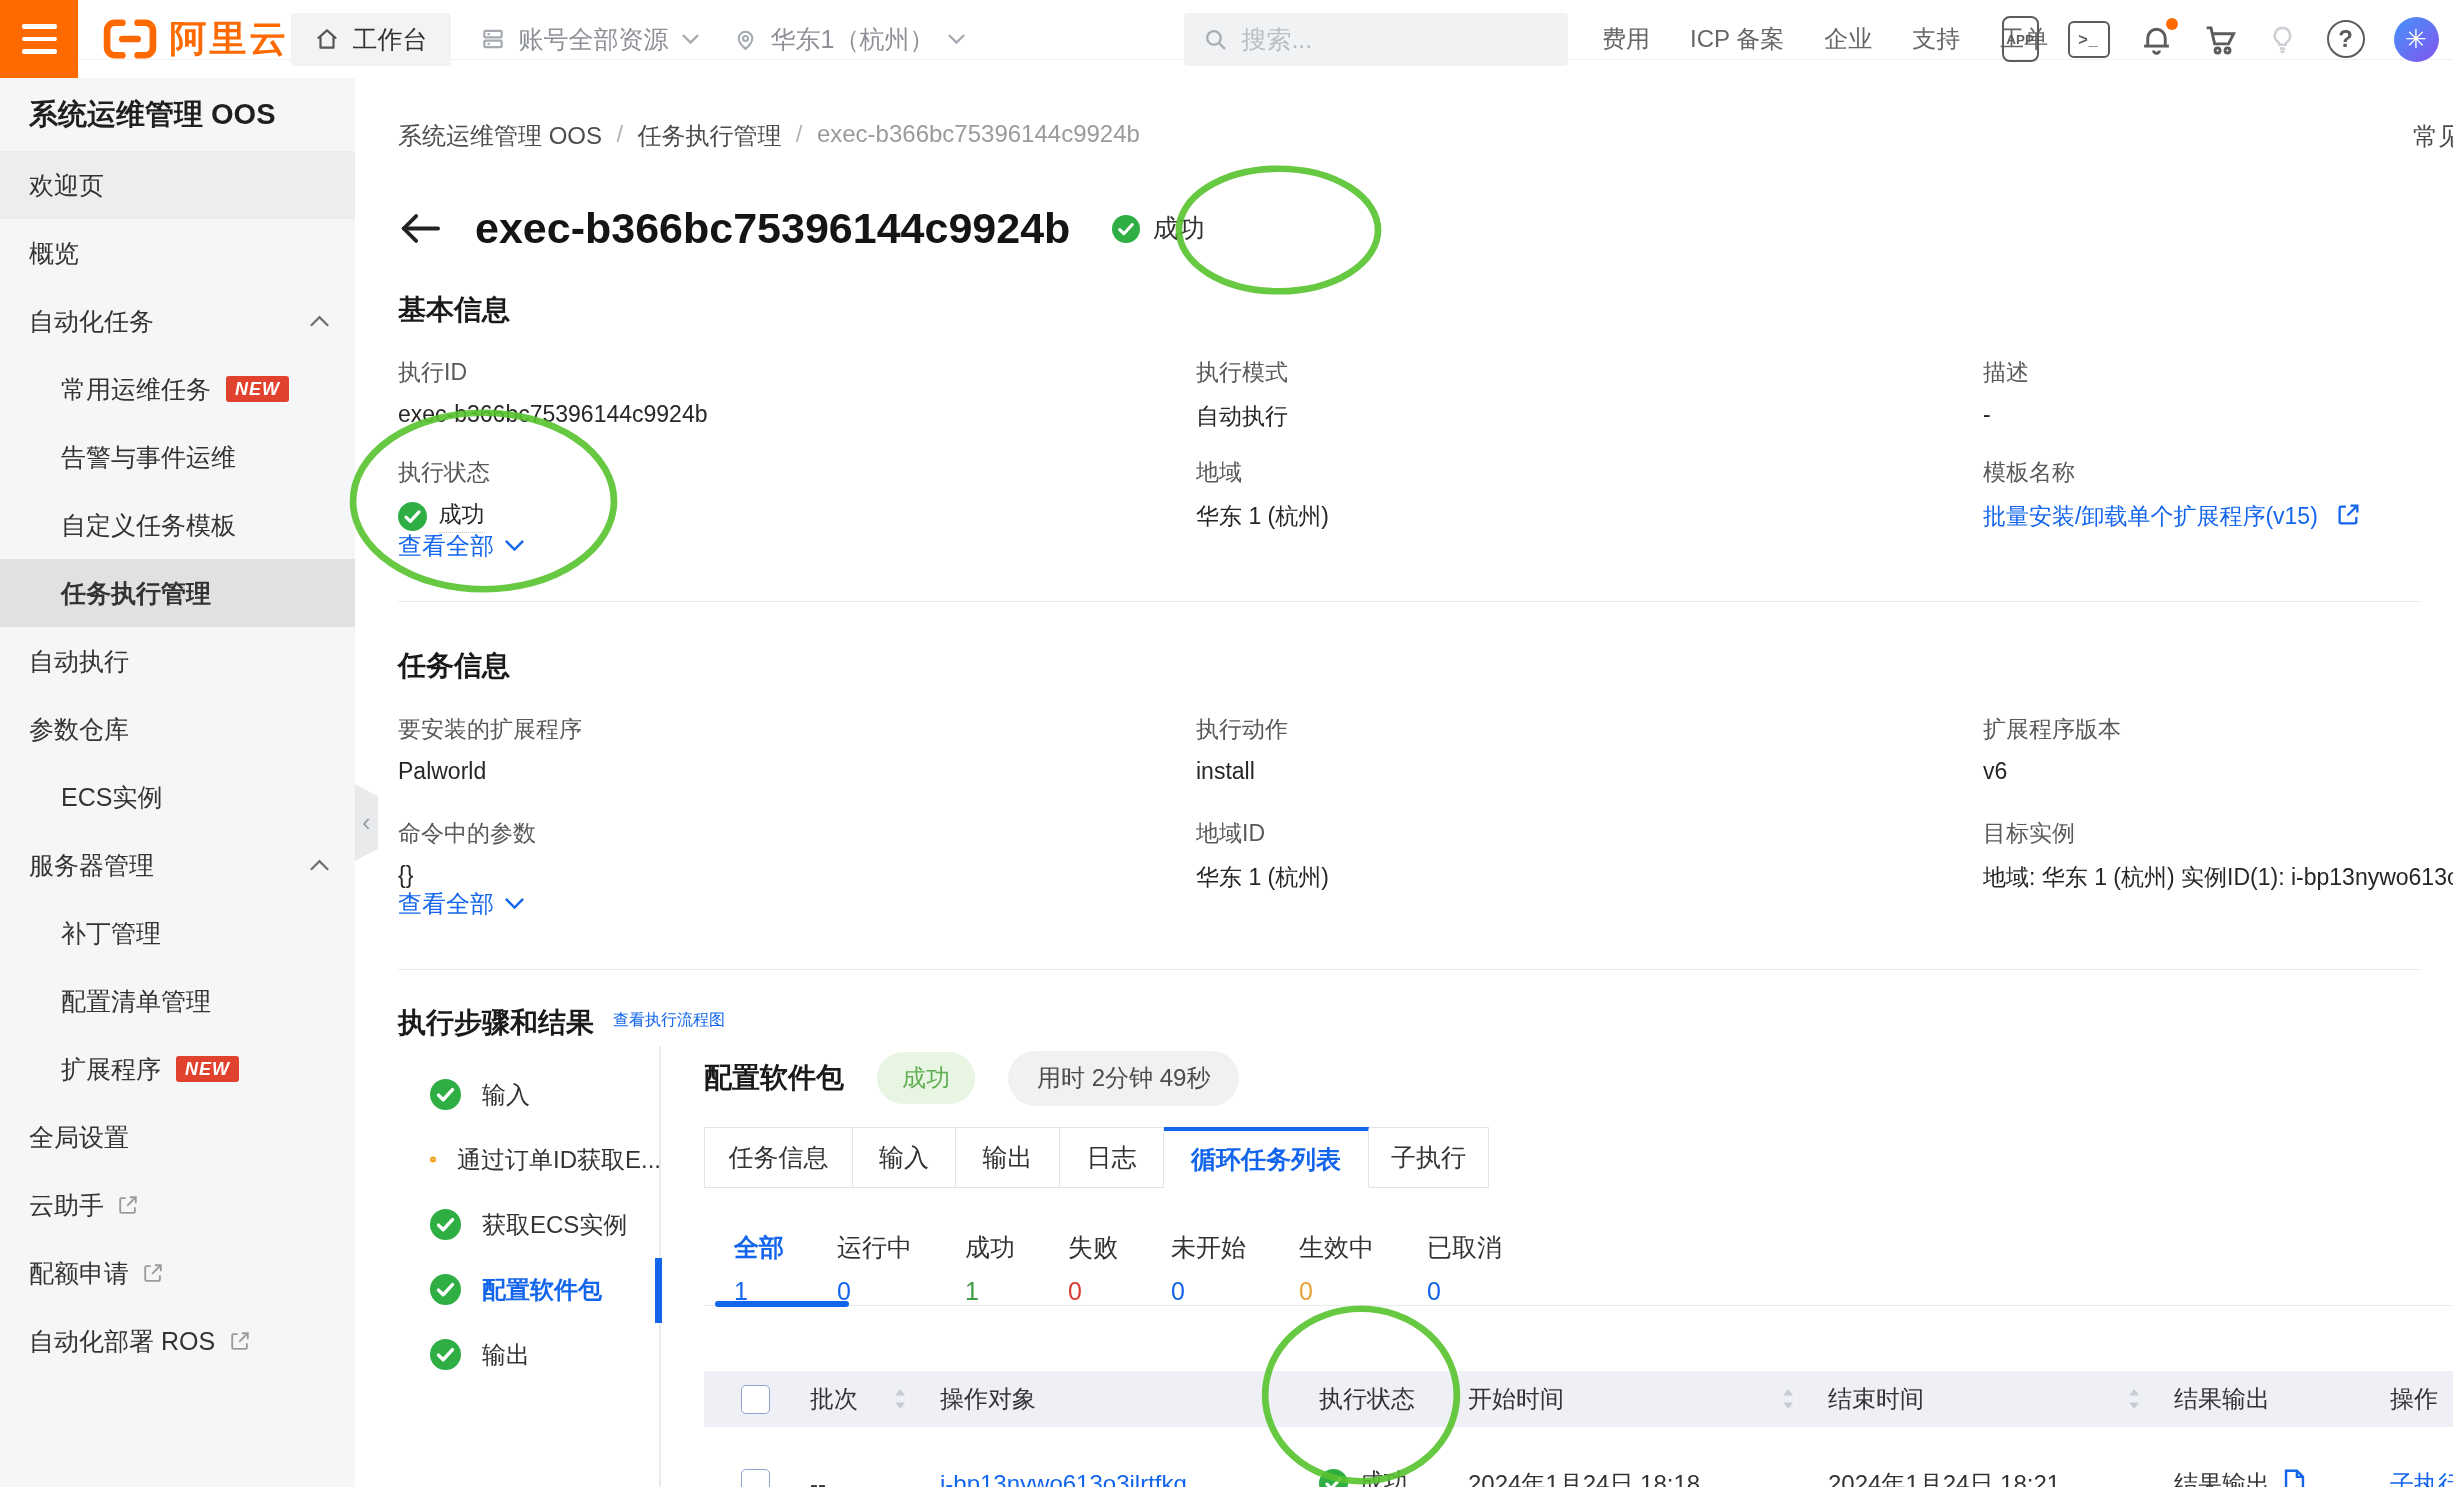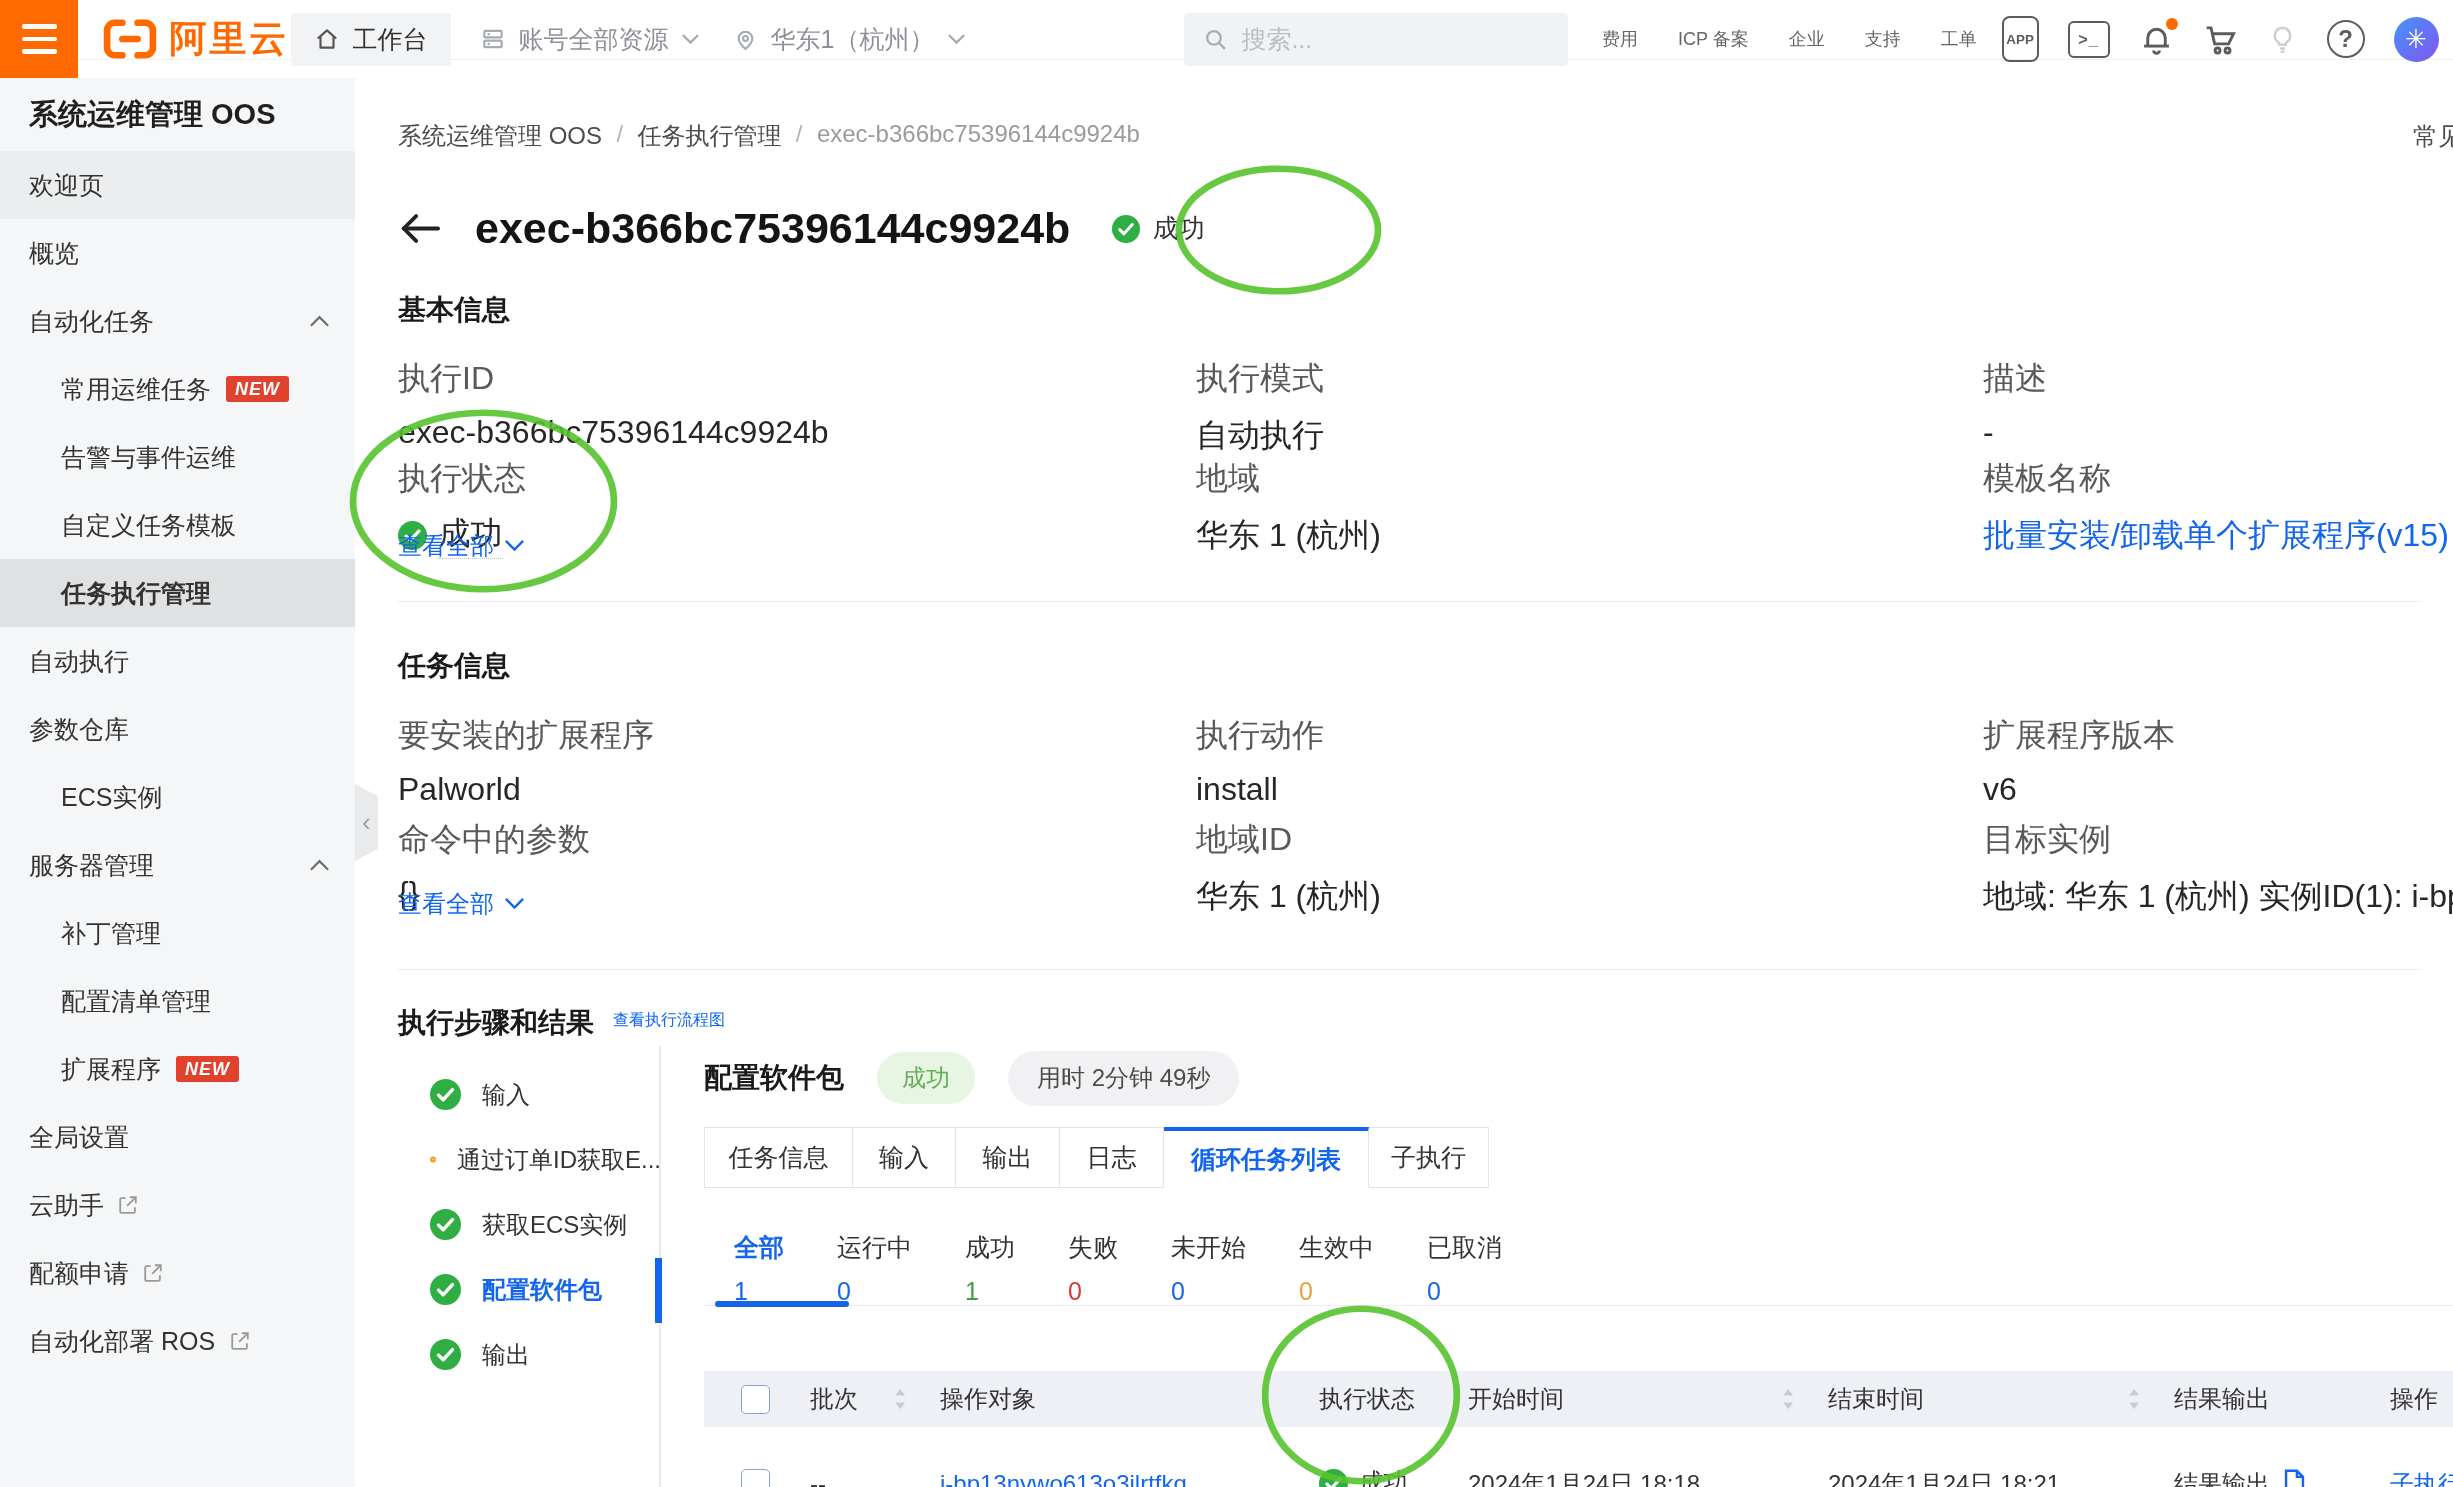--- a/index.html
+++ b/index.html
@@ -12,21 +12,21 @@
 .topbar{position:absolute;top:0;left:0;right:0;height:60px;background:#fff;border-bottom:1px solid #f0f0f0;z-index:10}
 .burger{position:absolute;left:0;top:0;width:78px;height:78px;background:#ff6a00;display:flex;flex-direction:column;justify-content:center;align-items:center;gap:7.7px;cursor:pointer}
 .burger i{width:35px;height:4.8px;background:#fff;border-radius:1.9px}
 .logo{position:absolute;left:102px;top:0;height:78px;display:flex;align-items:center;gap:11.5px}
 .logo .word{color:#ff6a00;font-weight:700;font-size:37px;letter-spacing:2.9px}
 .tbitem{position:absolute;top:12.5px;height:53px;display:flex;align-items:center;gap:12.5px;font-size:25px}
 .workbench{left:291px;background:#f2f3f5;border-radius:2.9px;padding:0 23px;color:#333;cursor:pointer}
 .scope{left:480px;color:#8d9096;cursor:pointer}
 .regionbtn{left:733px;color:#8d9096;cursor:pointer}
 .search{position:absolute;left:1184px;top:12.5px;width:384px;height:53px;background:#f1f2f4;border-radius:3.8px;display:flex;align-items:center;gap:13.4px;padding:0 19px;font-size:25px;color:#b9bdc4;cursor:text}
-.toplinks{position:absolute;left:1602px;top:0;height:78px;display:flex;align-items:center;gap:40px;font-size:18px;color:#666}
+.toplinks{position:absolute;left:1602px;top:0;height:78px;display:flex;align-items:center;gap:40px;font-size:24px;color:#666}
 .toplinks span{cursor:pointer;white-space:nowrap}
 .topicons{position:absolute;right:15.4px;top:0;height:78px;display:flex;align-items:center;gap:29px}
 .icbtn{position:relative;display:flex;align-items:center;justify-content:center;cursor:pointer}
 .phone-ic{width:37px;height:46px;border:2.9px solid #5c5c5c;border-radius:7.7px;font-size:13.4px;font-weight:700;color:#5c5c5c;display:flex;align-items:center;justify-content:center}
 .term-ic{width:42px;height:37px;border:2.9px solid #5c5c5c;border-radius:5.8px;font-size:16.3px;font-weight:700;color:#5c5c5c;display:flex;align-items:center;justify-content:center;letter-spacing:1px}
 .bell-dot{position:absolute;top:-3.8px;right:-4.8px;width:12.5px;height:12.5px;border-radius:50%;background:#ff6a00}
 .help-ic{width:38px;height:38px;border:2.9px solid #5c5c5c;border-radius:50%;color:#5c5c5c;font-size:24px;font-weight:700;display:flex;align-items:center;justify-content:center}
 .avatar{width:45px;height:45px;border-radius:50%;background:linear-gradient(135deg,#4b8df8 10%,#7c5bf0 90%);color:#fff;font-size:26px;display:flex;align-items:center;justify-content:center}
 
 
@@ -47,21 +47,21 @@
 .crumbs .sep{color:#b3b3b3}
 .crumbs .cur{color:#9b9b9b}
 .crumbs span{cursor:pointer}
 .faq{position:absolute;left:2058px;top:42px;font-size:25px;color:#4c4c4c;white-space:nowrap;cursor:pointer}
 .titlerow{position:absolute;left:43px;top:117px;height:67px;display:flex;align-items:center}
 .back{margin-right:35px;cursor:pointer}
 .h1{font-size:43px;font-weight:700;color:#141414;white-space:nowrap}
 .t-status{display:flex;align-items:center;gap:12.5px;margin-left:42px;font-size:26px;color:#333}
 
 .sec-h{position:absolute;left:43px;font-size:28px;font-weight:700;color:#1a1a1a}
-.fld{position:absolute;font-size:32px;white-space:nowrap}
+.fld{position:absolute;font-size:23px;white-space:nowrap}
 .fld .lb{color:#595959}
 .fld .vl{color:#262626;margin-top:12.5px}
 .statusline{display:flex;align-items:center;gap:11.5px;margin-top:10.6px;color:#262626}
 .dotted{border-bottom:1.9px dotted #c2c2c2;padding-bottom:2.9px}
 .link{color:#1366ec;cursor:pointer}
 .viewall{position:absolute;display:flex;align-items:center;gap:9.6px;font-size:24px}
 .hr{position:absolute;left:43px;right:33px;height:1px;background:#e9ebee}
 
 .flowlink{position:absolute;left:258px;font-size:16px}
 

